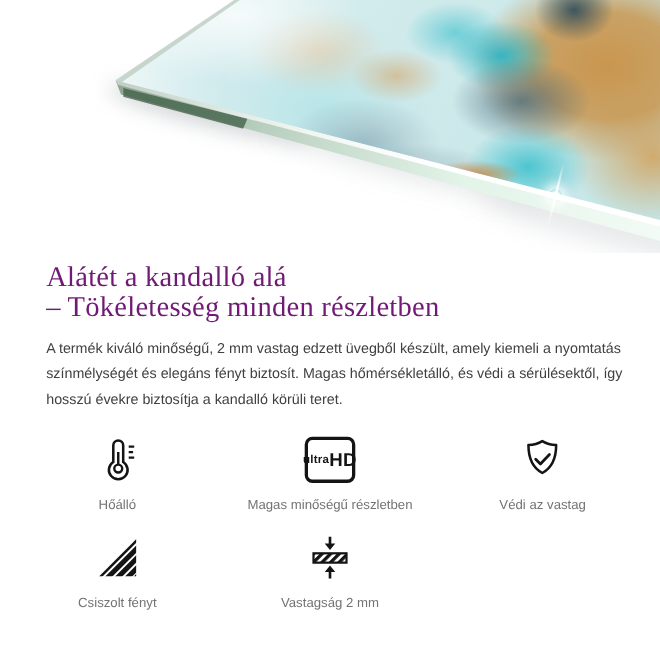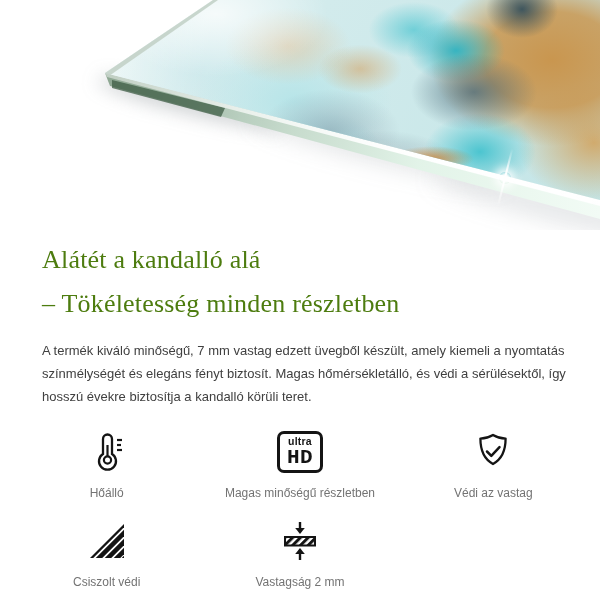--- a/index.html
+++ b/index.html
@@ -59,35 +59,35 @@
   .sparkle .ray-h { position:absolute; left:-48px; top:-1px; width:96px; height:2px;
     background:linear-gradient(90deg, transparent, #fff 42%, #fff 58%, transparent); transform:rotate(14deg); }
   .sparkle .ray-v { position:absolute; left:-1px; top:-30px; width:2px; height:60px;
     background:linear-gradient(180deg, transparent, #fff 42%, #fff 58%, transparent); transform:rotate(14deg); }
   .sparkle .core { position:absolute; left:-6px; top:-6px; width:12px; height:12px; border-radius:50%;
     background:radial-gradient(circle, #fff 0%, rgba(255,255,255,.85) 40%, rgba(255,255,255,0) 72%);
     box-shadow:0 0 10px 4px rgba(255,255,255,.95); }
 
   
   .content { padding:8px 40px 0 42px; }
-  .page-title { font-family:"Liberation Serif", serif; font-weight:400; color:#4d7c0f;
-    font-size:26px; line-height:44px; white-space:pre-line; letter-spacing:.2px; }
+  .page-title { font-family:"Liberation Serif", serif; font-weight:400; color:#701a75;
+    font-size:26px; line-height:27px; white-space:pre-line; letter-spacing:.2px; }
   .product-description { margin-top:13px; font-size:13px; line-height:23px; color:#404040;
     white-space:pre-line; width:530px; }
 
   
   .features { margin:21px 10px 0 10px; display:grid; grid-template-columns:1fr 1fr 1fr;
     row-gap:18px; }
   .feature { display:flex; flex-direction:column; align-items:center; }
   .icon-box { height:46px; display:flex; align-items:center; justify-content:center; }
   .feature-label { margin-top:11px; font-size:12px; color:#737373; }
   .hd-badge { width:46px; height:42px; border:3px solid #141414; border-radius:7px;
-    display:flex; flex-direction:column; align-items:center; justify-content:center; color:#141414; }
+    display:flex; flex-direction:row; align-items:center; justify-content:center; color:#141414; }
   .hd-badge .u { font-size:10.5px; font-weight:bold; line-height:1; letter-spacing:.2px; }
-  .hd-badge .h { font-size:21px; font-weight:800; line-height:1; margin-top:1px; letter-spacing:.3px;font-family:Liberation Mono, monospace; }
+  .hd-badge .h { font-size:17px; font-weight:800; line-height:1; margin-top:1px; letter-spacing:.3px; }
 </style>
 </head>
 <body>
 
 <div class="page">
 
   <div class="hero">
     <div class="shadow shadow-corner"></div>
     <div class="shadow shadow-mid"></div>
     <div class="shadow shadow-right"></div>
@@ -100,21 +100,21 @@
     <div class="sparkle">
       <div class="ray-h"></div>
         <div class="ray-v"></div>
         <div class="core"></div>
     </div>
   </div>
 
   <div class="content">
     <h1 class="page-title">Alátét a kandalló alá
 – Tökéletesség minden részletben</h1>
-    <p class="product-description">A termék kiváló minőségű, 7 mm vastag edzett üvegből készült, amely kiemeli a nyomtatás
+    <p class="product-description">A termék kiváló minőségű, 2 mm vastag edzett üvegből készült, amely kiemeli a nyomtatás
 színmélységét és elegáns fényt biztosít. Magas hőmérsékletálló, és védi a sérülésektől, így
 hosszú évekre biztosítja a kandalló körüli teret.</p>
   </div>
 
   <div class="features">
 
     <div class="feature">
       <div class="icon-box">
         <svg width="44" height="44" viewBox="0 0 44 44" fill="none" stroke="#141414">
           <path d="M18 9 a4.5 4.5 0 0 1 9 0 v15 a8.5 8.5 0 1 1 -9 0 Z" stroke-width="2.3"></path>
@@ -159,21 +159,21 @@
             </defs>
           <g clip-path="url(#cp-tri)" stroke="#141414" stroke-width="4.6">
             <line x1="0" y1="44" x2="44" y2="0"></line>
             <line x1="9" y1="44" x2="44" y2="9"></line>
             <line x1="18" y1="44" x2="44" y2="18"></line>
             <line x1="27" y1="44" x2="44" y2="27"></line>
             <line x1="35" y1="44" x2="44" y2="35"></line>
           </g>
         </svg>
       </div>
-      <div class="feature-label">Csiszolt védi</div>
+      <div class="feature-label">Csiszolt fényt</div>
     </div>
 
     <div class="feature">
       <div class="icon-box">
         <svg width="44" height="44" viewBox="0 0 44 44">
           <defs>
             <pattern id="hatch" width="5.5" height="5.5" patternUnits="userSpaceOnUse" patternTransform="rotate(45)">
               <rect width="3" height="5.5" fill="#141414"></rect>
             </pattern>
           </defs>

